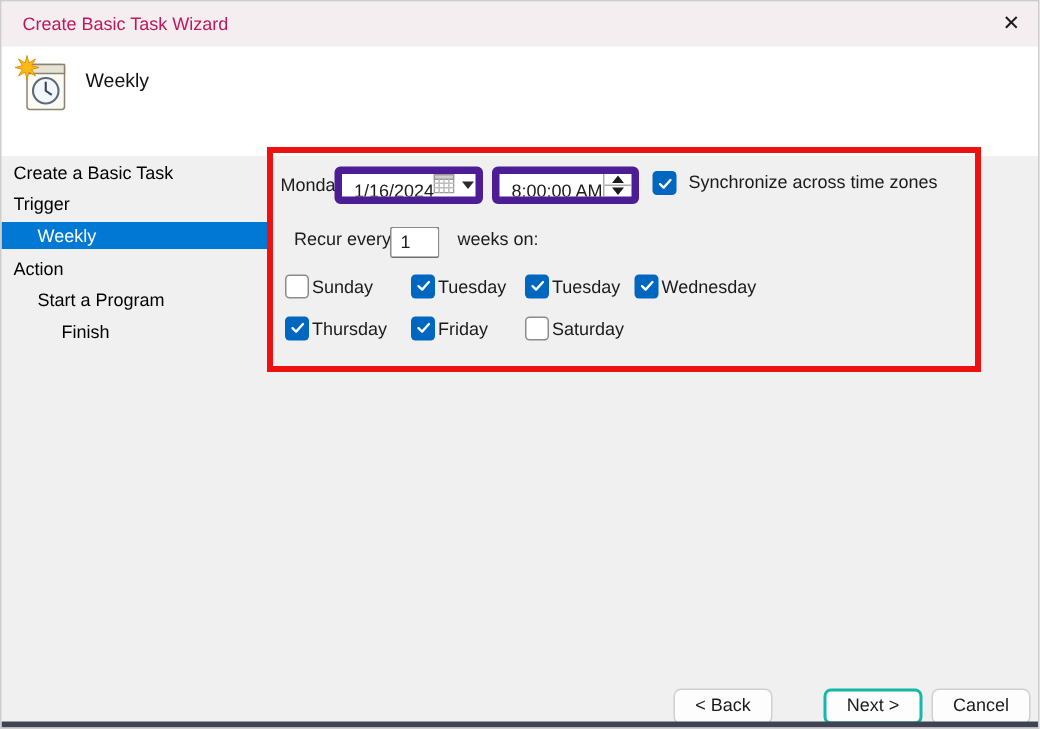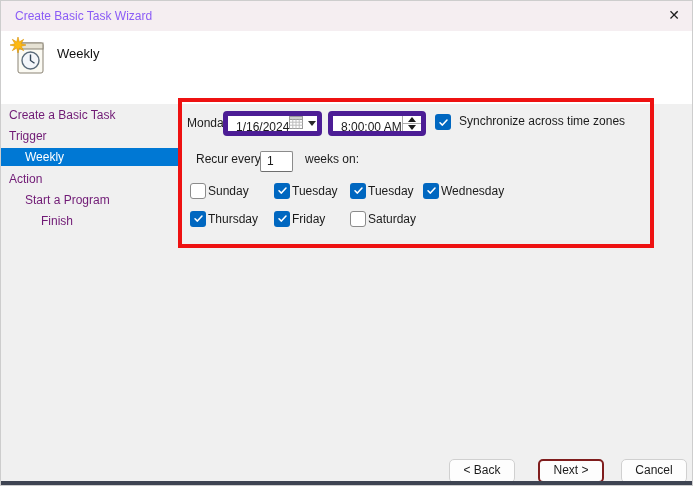--- a/index.html
+++ b/index.html
@@ -7,32 +7,32 @@
   body { font-family:"Liberation Sans", sans-serif; }
 
   .window {
     position:relative; width:693px; height:486px;
     background:#f0f0f0; border:1px solid #cdcdcd;
     overflow:hidden; font-size:12px; color:#1b1b1b;
   }
 
   
   .titlebar { position:absolute; left:0; top:0; right:0; height:30px; background:#f5eef1; }
-  .titlebar .title { position:absolute; left:14px; top:8px; font-size:12px; color:#8b5cf6; }
+  .titlebar .title { position:absolute; left:14px; top:8px; font-size:12px; color:#be185d; }
   .titlebar .close { position:absolute; right:12px; top:6px; font-size:14px; color:#1b1b1b; cursor:default; }
 
   
   .header { position:absolute; left:0; top:30px; right:0; height:73px; background:#ffffff; }
   .task-icon { position:absolute; left:8px; top:5px; }
   .header-title { position:absolute; left:56px; top:15px; font-size:13px; color:#111; }
 
   
   .sidebar-item {
     position:absolute; left:0; width:177px; height:21px;
-    line-height:21px; padding-left:8px; color:#701a75; cursor:default;
+    line-height:21px; padding-left:8px; color:#000000; cursor:default;
     white-space:nowrap;
   }
   .sidebar-item.indent { padding-left:24px; }
   .sidebar-item.selected { background:#0078d4; color:#fff; height:18px; line-height:18px; }
 
   
   .annotation {
     position:absolute; left:177px; top:97px; width:476px; height:150px;
     border:4px solid #ee1111; pointer-events:none; z-index:9;
   }
@@ -75,21 +75,21 @@
 
   .day { position:absolute; display:flex; align-items:center; gap:2px; height:17px; white-space:nowrap; }
 
   
   .btn {
     position:absolute; top:458px; height:24px; width:66px;
     background:#fdfdfd; border:1px solid #d0d0d0; border-radius:5px;
     text-align:center; line-height:21px; font-size:12px; color:#1b1b1b; cursor:default;
   }
   .btn.back { left:448px; }
-  .btn.next { left:537px; border:2px solid #7f1d1d; line-height:19px; }
+  .btn.next { left:548px; border:2px solid #14b8a6; line-height:19px; }
   .btn.cancel { left:620px; }
 
   .bottom-strip { position:absolute; left:0; right:0; bottom:0; height:4px; background:#3e4452; }
 </style>
 </head>
 <body>
 
 <div class="window">
 
   <div class="titlebar">

